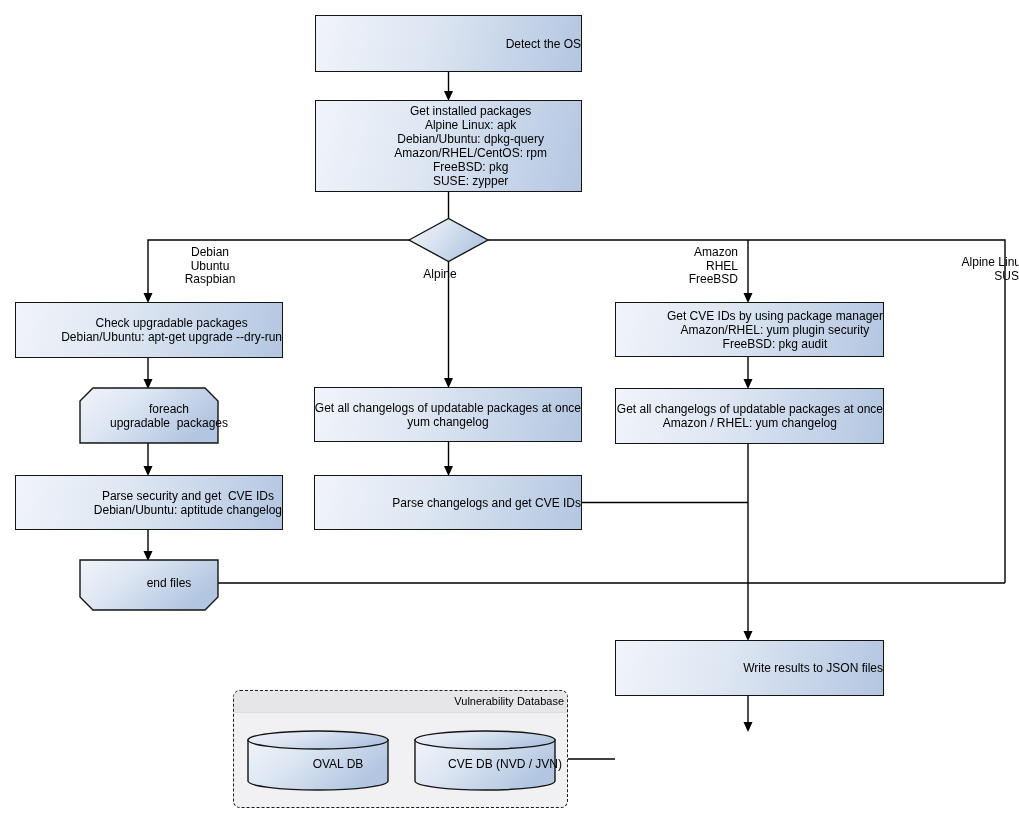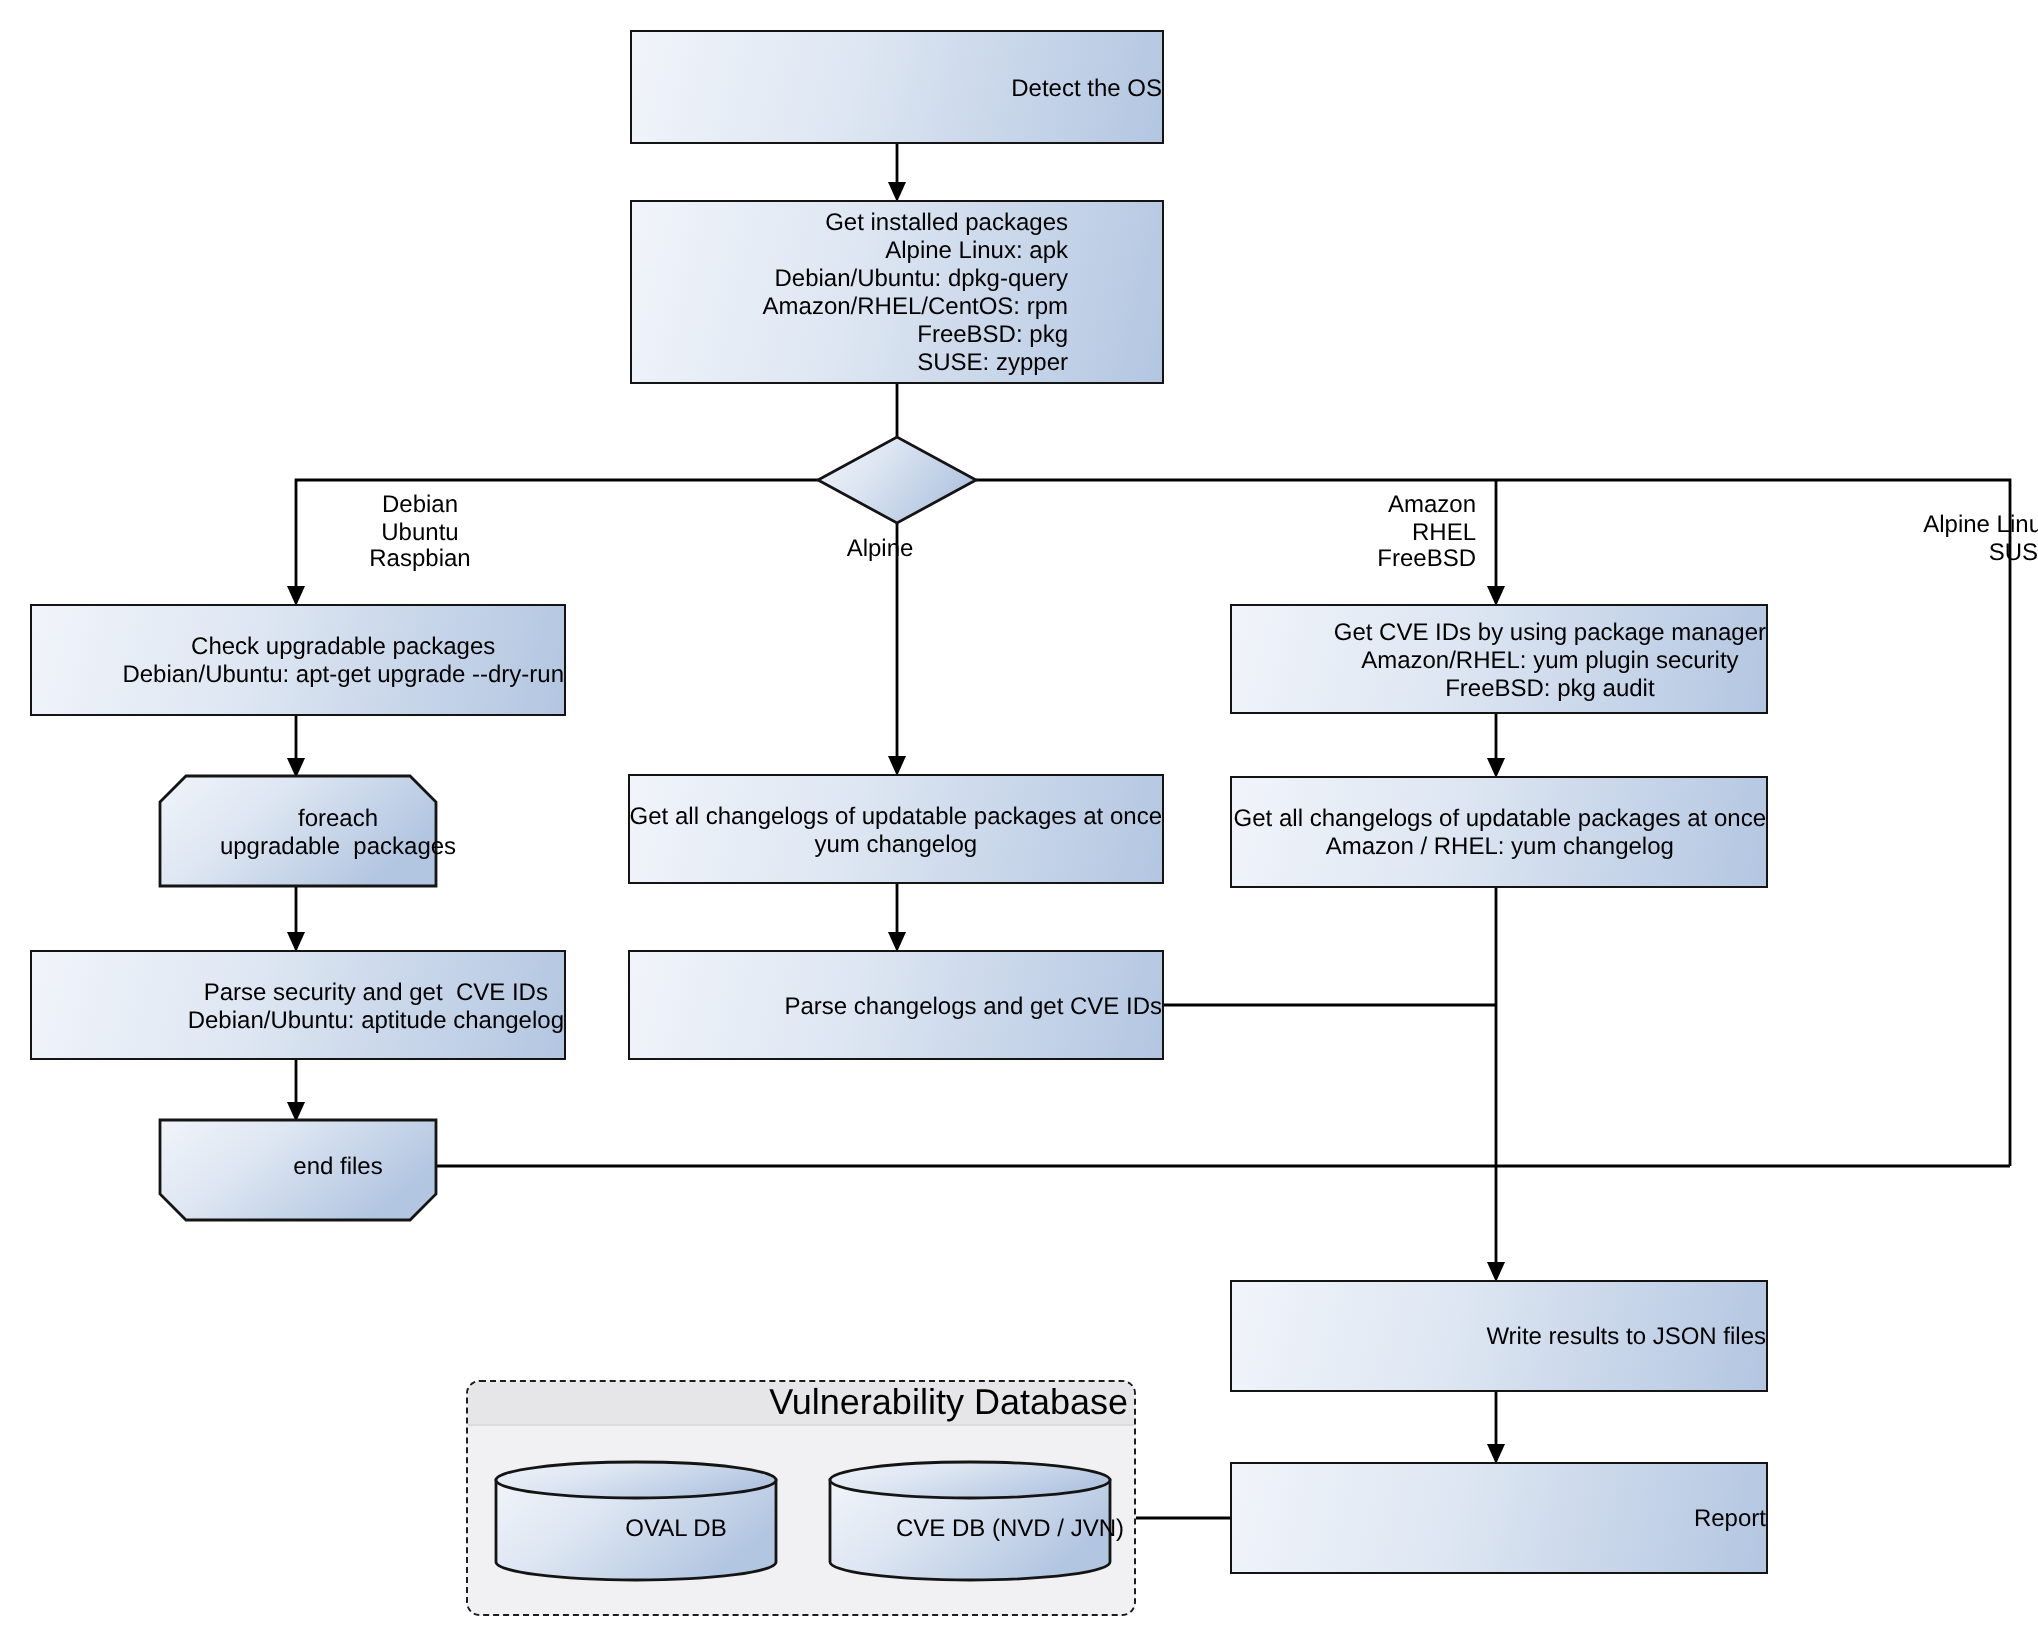--- a/index.html
+++ b/index.html
@@ -13,21 +13,21 @@
     position:absolute; box-sizing:border-box; z-index:2;
     border:1.4px solid #141414;
     background:linear-gradient(104deg,#f1f4fa 0%,#dde6f2 42%,#b3c6e1 100%);
     display:flex; align-items:center; justify-content:flex-end;
   }
   .txt {
     white-space:pre; text-align:center;
     font-size:12px; line-height:14px; color:#000;
   }
   .node--rightalign { justify-content:flex-end; }
-  .node--rightalign .txt { text-align:right; padding-right:47px; }
+  .node--rightalign .txt { text-align:center; padding-right:34px; }
   .overlay {
     position:absolute; z-index:3; display:flex;
     align-items:center; justify-content:center; pointer-events:none;padding-left:20px;
   }
   .lbl {
     position:absolute; z-index:3; font-size:12px; line-height:13.5px;
     white-space:pre; color:#000;
   }
   .lbl--center { text-align:center;margin-left:24px; }
   .lbl--right  { text-align:right; }
@@ -36,21 +36,21 @@
     left:233px; top:690px; width:335px; height:118px;
     border:1.4px dashed #1d1d1d; border-radius:7px;
     background:#f1f1f3;
   }
   .group-band {
     box-sizing:border-box; width:100%; height:22px;
     background:#e6e6e9; border-radius:6px 6px 0 0;
     border-bottom:1px solid #dcdcdf;
   }
   .group-title {
-    font-size:18px; line-height:21px; text-align:right;
+    font-size:11px; line-height:21px; text-align:right;
     padding-right:3px; color:#000; white-space:pre;
   }
 </style>
 </head>
 <body>
 
 <div id="canvas">
 
   <div class="group">
     <div class="group-band">
@@ -157,23 +157,20 @@
 
   <div class="node" style="left:615px;top:388px;width:269px;height:56px">
     <div class="txt">Get all changelogs of updatable packages at once
 Amazon / RHEL: yum changelog</div>
   </div>
 
   <div class="node" style="left:615px;top:640px;width:269px;height:56px">
     <div class="txt">Write results to JSON files</div>
   </div>
 
-  <div class="node" style="left:615px;top:731px;width:269px;height:56px">
-    <div class="txt">Report</div>
-  </div>
 
   <div class="overlay" style="left:80px;top:388px;width:138px;height:55px">
     <div class="txt">foreach
 upgradable  packages</div>
   </div>
 
   <div class="overlay" style="left:80px;top:560px;width:138px;height:46px">
     <div class="txt">end files</div>
   </div>
 

